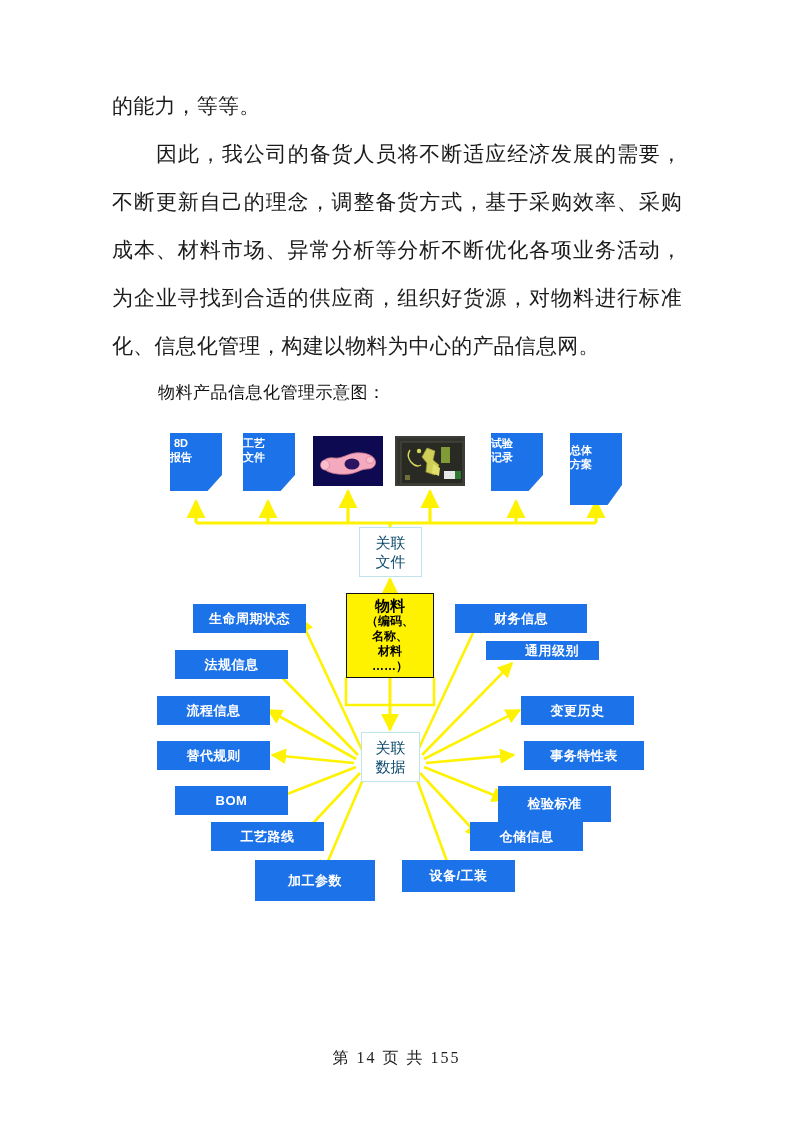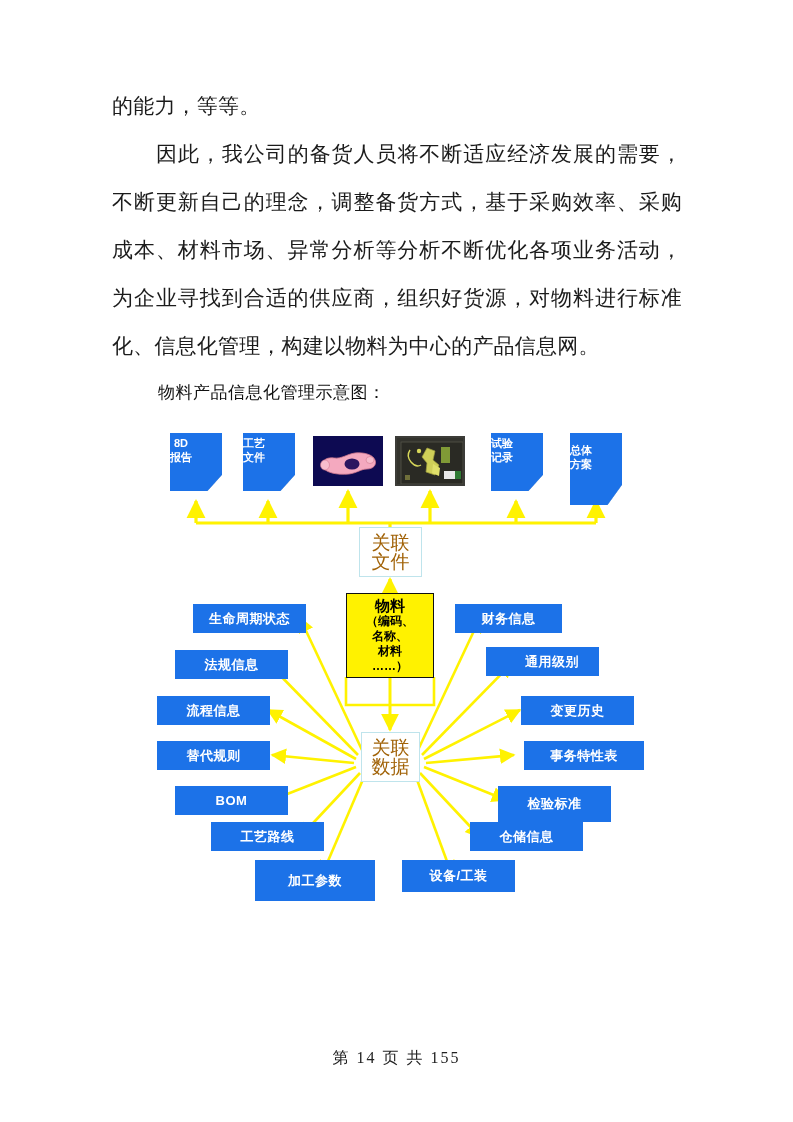--- a/index.html
+++ b/index.html
@@ -117,24 +117,24 @@
     justify-content: center;
     box-sizing: border-box;
     text-align: center;
   }
 
   
   .whitebox {
     position: absolute;
     background: #ffffff;
     border: 1px solid #bfe4ec;
-    color: #a16207;
+    color: #0c4a6e;
     font-family: "Liberation Sans", "DejaVu Sans", sans-serif;
     font-weight: normal;
-    font-size: 19px;
+    font-size: 15px;
     line-height: 19px;
     display: flex;
     align-items: center;
     justify-content: center;
     text-align: center;
     box-sizing: border-box;
     z-index: 4;
     white-space: pre-line;
   }
 
@@ -317,24 +317,24 @@
   <div class="bluebox" style="left:175px; top:381px; width:113px; height:29px;">
     <span>BOM</span>
   </div>
   <div class="bluebox" style="left:211px; top:417px; width:113px; height:29px;">
     <span>工艺路线</span>
   </div>
   <div class="bluebox" style="left:255px; top:455px; width:120px; height:41px;justify-content:center;">
     <span>加工参数</span>
   </div>
 
-  <div class="bluebox" style="left:455px; top:199px; width:107px; height:29px;">
+  <div class="bluebox" style="left:455px; top:199px; width:132px; height:29px;">
     <span>财务信息</span>
   </div>
-  <div class="bluebox" style="left:486px; top:242px; width:113px; height:29px;padding-left:19px;">
+  <div class="bluebox" style="left:486px; top:236px; width:113px; height:19px;padding-left:19px;">
     <span>通用级别</span>
   </div>
   <div class="bluebox" style="left:521px; top:291px; width:113px; height:29px;">
     <span>变更历史</span>
   </div>
   <div class="bluebox" style="left:524px; top:336px; width:120px; height:29px;">
     <span>事务特性表</span>
   </div>
   <div class="bluebox" style="left:498px; top:381px; width:113px; height:36px;">
     <span>检验标准</span>

